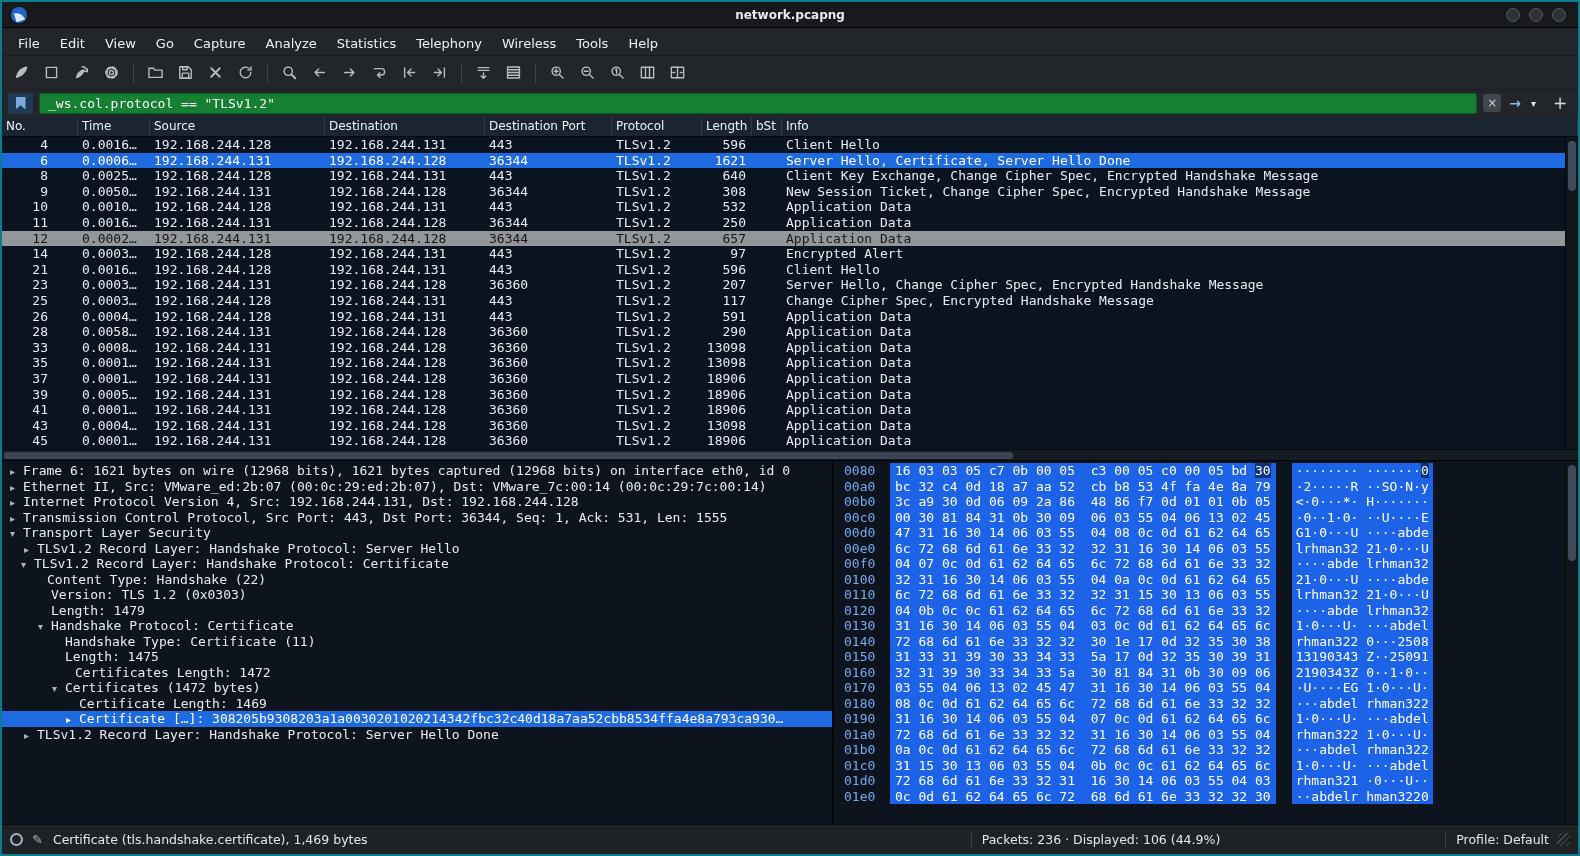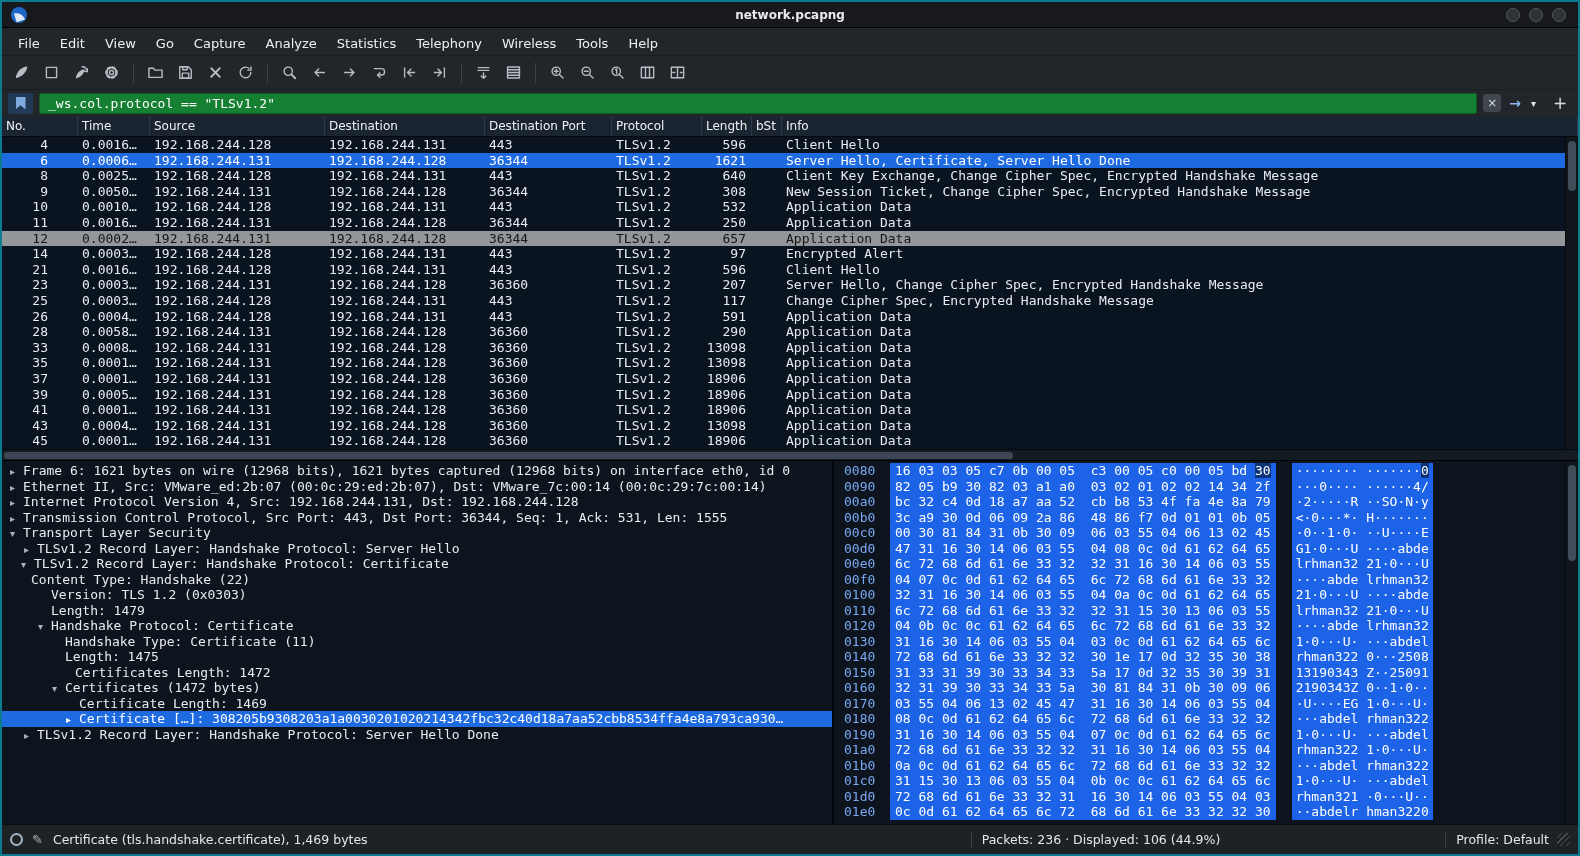--- a/index.html
+++ b/index.html
@@ -495,37 +495,36 @@
 
   <div class="lower">
     <div class="details">
         <div class="det-line" style="padding-left: 8px;"><span class="det-arrow">▸</span><span class="det-text">Frame 6: 1621 bytes on wire (12968 bits), 1621 bytes captured (12968 bits) on interface eth0, id 0</span></div>
         <div class="det-line" style="padding-left: 8px;"><span class="det-arrow">▸</span><span class="det-text">Ethernet II, Src: VMware_ed:2b:07 (00:0c:29:ed:2b:07), Dst: VMware_7c:00:14 (00:0c:29:7c:00:14)</span></div>
         <div class="det-line" style="padding-left: 8px;"><span class="det-arrow">▸</span><span class="det-text">Internet Protocol Version 4, Src: 192.168.244.131, Dst: 192.168.244.128</span></div>
         <div class="det-line" style="padding-left: 8px;"><span class="det-arrow">▸</span><span class="det-text">Transmission Control Protocol, Src Port: 443, Dst Port: 36344, Seq: 1, Ack: 531, Len: 1555</span></div>
         <div class="det-line" style="padding-left: 8px;"><span class="det-arrow">▾</span><span class="det-text">Transport Layer Security</span></div>
         <div class="det-line" style="padding-left: 22px;"><span class="det-arrow">▸</span><span class="det-text">TLSv1.2 Record Layer: Handshake Protocol: Server Hello</span></div>
         <div class="det-line" style="padding-left: 19px;"><span class="det-arrow">▾</span><span class="det-text">TLSv1.2 Record Layer: Handshake Protocol: Certificate</span></div>
-        <div class="det-line" style="padding-left: 16px;"><span class="det-arrow"> </span><span class="det-text">Content Type: Handshake (22)</span></div>
+        <div class="det-line" style="padding-left: 32px;"><span class="det-arrow"> </span><span class="det-text">Content Type: Handshake (22)</span></div>
         <div class="det-line" style="padding-left: 36px;"><span class="det-arrow"> </span><span class="det-text">Version: TLS 1.2 (0x0303)</span></div>
         <div class="det-line" style="padding-left: 36px;"><span class="det-arrow"> </span><span class="det-text">Length: 1479</span></div>
         <div class="det-line" style="padding-left: 36px;"><span class="det-arrow">▾</span><span class="det-text">Handshake Protocol: Certificate</span></div>
         <div class="det-line" style="padding-left: 50px;"><span class="det-arrow"> </span><span class="det-text">Handshake Type: Certificate (11)</span></div>
         <div class="det-line" style="padding-left: 50px;"><span class="det-arrow"> </span><span class="det-text">Length: 1475</span></div>
         <div class="det-line" style="padding-left: 60px;"><span class="det-arrow"> </span><span class="det-text">Certificates Length: 1472</span></div>
         <div class="det-line" style="padding-left: 50px;"><span class="det-arrow">▾</span><span class="det-text">Certificates (1472 bytes)</span></div>
         <div class="det-line" style="padding-left: 64px;"><span class="det-arrow"> </span><span class="det-text">Certificate Length: 1469</span></div>
         <div class="det-line selected" style="padding-left: 64px;"><span class="det-arrow">▸</span><span class="det-text">Certificate […]: 308205b9308203a1a0030201020214342fbc32c40d18a7aa52cbb8534ffa4e8a793ca930…</span></div>
         <div class="det-line" style="padding-left: 22px;"><span class="det-arrow">▸</span><span class="det-text">TLSv1.2 Record Layer: Handshake Protocol: Server Hello Done</span></div>
       </div>
     <div class="pane-divider"></div>
     <div class="hexpane">
       <div>
           <div class="hex-row"><span class="h-off">0080</span><span class="h-bytes"><span>16 03 03 05 c7 0b 00 05  c3 00 05 c0 00 05 bd </span><span class="anchor">30</span></span><span class="h-ascii"><span>········ ·······</span><span class="anchor">0</span></span></div>
-          <div class="hex-row"><span class="h-off">0090</span><span class="h-bytes">82 05 b9 30 82 03 a1 a0  03 02 01 02 02 14 34 2f</span><span class="h-ascii">···0···· ······4/</span></div>
           <div class="hex-row"><span class="h-off">00a0</span><span class="h-bytes">bc 32 c4 0d 18 a7 aa 52  cb b8 53 4f fa 4e 8a 79</span><span class="h-ascii">·2·····R ··SO·N·y</span></div>
           <div class="hex-row"><span class="h-off">00b0</span><span class="h-bytes">3c a9 30 0d 06 09 2a 86  48 86 f7 0d 01 01 0b 05</span><span class="h-ascii">&lt;·0···*· H·······</span></div>
           <div class="hex-row"><span class="h-off">00c0</span><span class="h-bytes">00 30 81 84 31 0b 30 09  06 03 55 04 06 13 02 45</span><span class="h-ascii">·0··1·0· ··U····E</span></div>
           <div class="hex-row"><span class="h-off">00d0</span><span class="h-bytes">47 31 16 30 14 06 03 55  04 08 0c 0d 61 62 64 65</span><span class="h-ascii">G1·0···U ····abde</span></div>
           <div class="hex-row"><span class="h-off">00e0</span><span class="h-bytes">6c 72 68 6d 61 6e 33 32  32 31 16 30 14 06 03 55</span><span class="h-ascii">lrhman32 21·0···U</span></div>
           <div class="hex-row"><span class="h-off">00f0</span><span class="h-bytes">04 07 0c 0d 61 62 64 65  6c 72 68 6d 61 6e 33 32</span><span class="h-ascii">····abde lrhman32</span></div>
           <div class="hex-row"><span class="h-off">0100</span><span class="h-bytes">32 31 16 30 14 06 03 55  04 0a 0c 0d 61 62 64 65</span><span class="h-ascii">21·0···U ····abde</span></div>
           <div class="hex-row"><span class="h-off">0110</span><span class="h-bytes">6c 72 68 6d 61 6e 33 32  32 31 15 30 13 06 03 55</span><span class="h-ascii">lrhman32 21·0···U</span></div>
           <div class="hex-row"><span class="h-off">0120</span><span class="h-bytes">04 0b 0c 0c 61 62 64 65  6c 72 68 6d 61 6e 33 32</span><span class="h-ascii">····abde lrhman32</span></div>
           <div class="hex-row"><span class="h-off">0130</span><span class="h-bytes">31 16 30 14 06 03 55 04  03 0c 0d 61 62 64 65 6c</span><span class="h-ascii">1·0···U· ···abdel</span></div>

